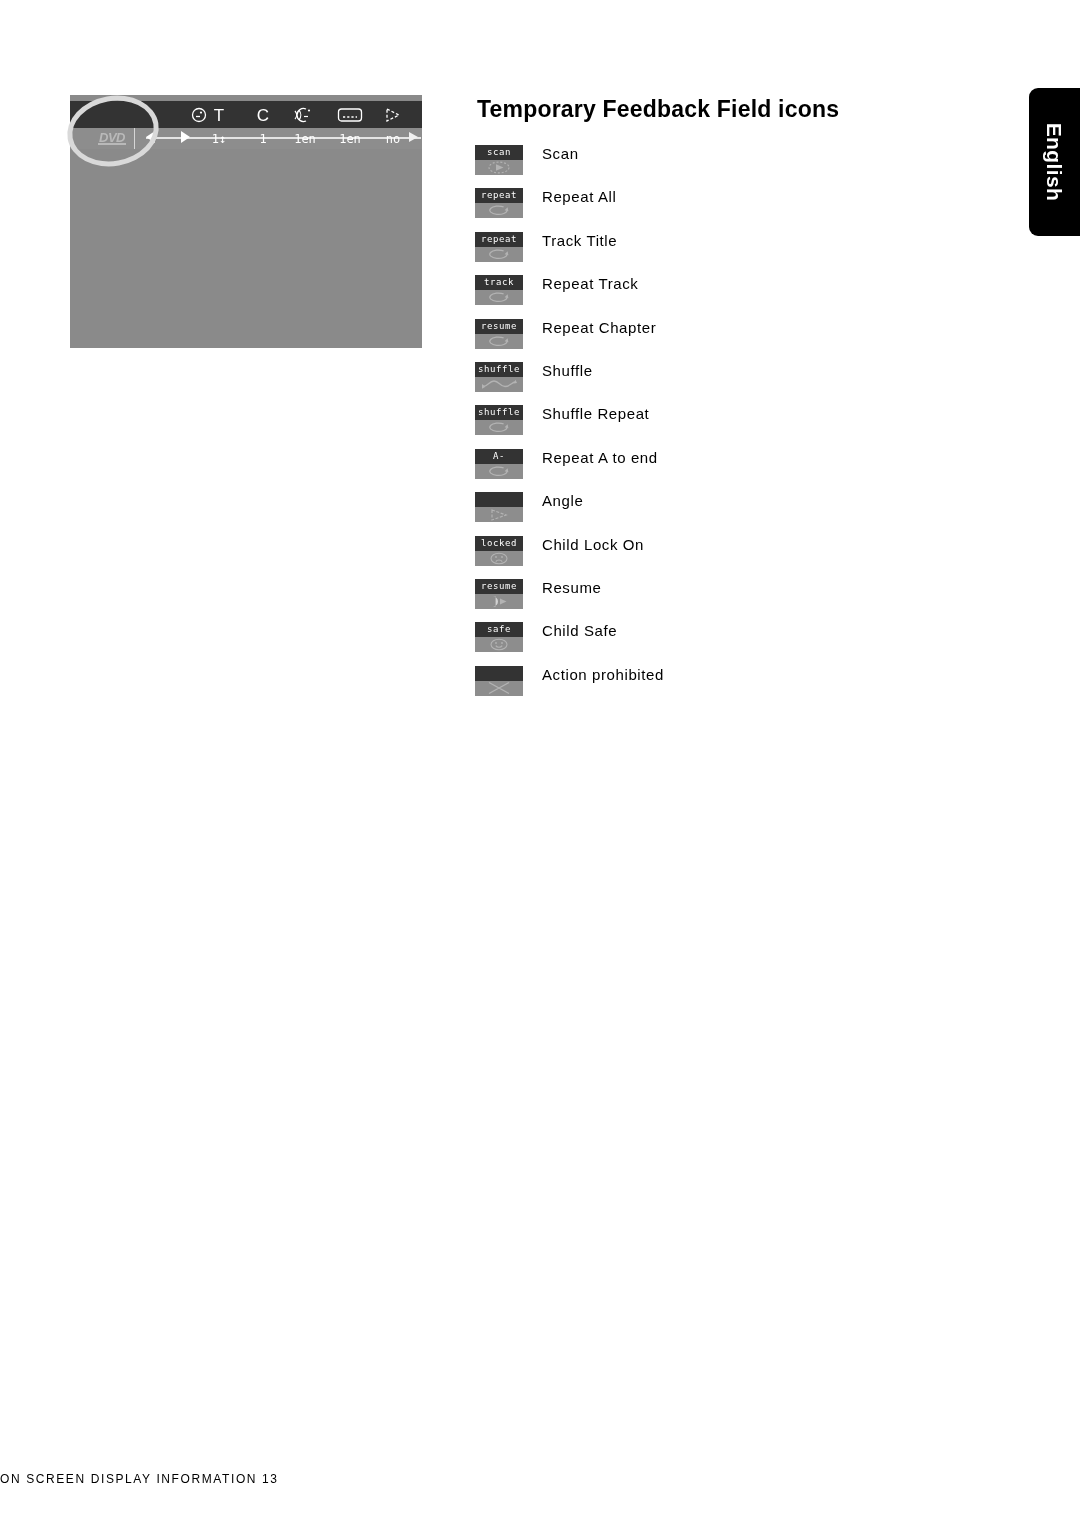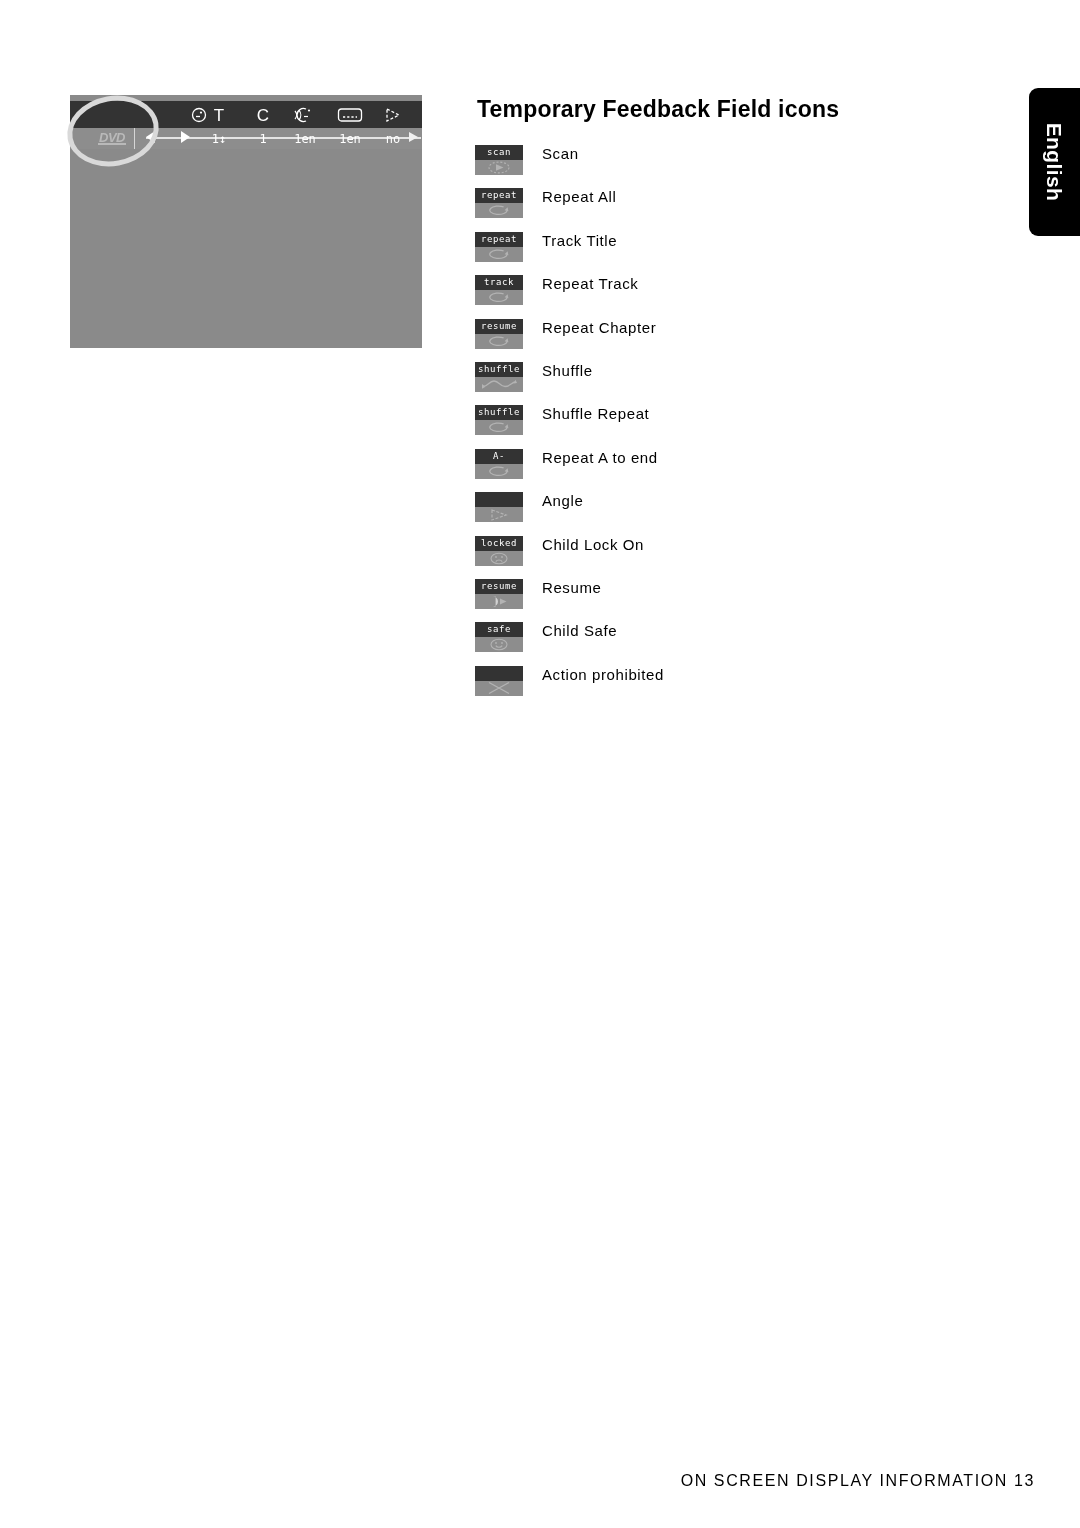--- a/index.html
+++ b/index.html
@@ -241,22 +241,21 @@
     font-size: 15px;
     letter-spacing: 0.6px;
   }
 
   
   #footer {
     position: absolute;
     left: 0;
     top: 1472px;
     width: 1035px;
-    text-align: right;
-    font-size: 16px;
+    font-size: 12px;
     letter-spacing: 1.6px;
   }
 </style>
 </head>
 <body>
 
 <div id="language-tab">
   <div class="label">English</div>
 </div>
 

